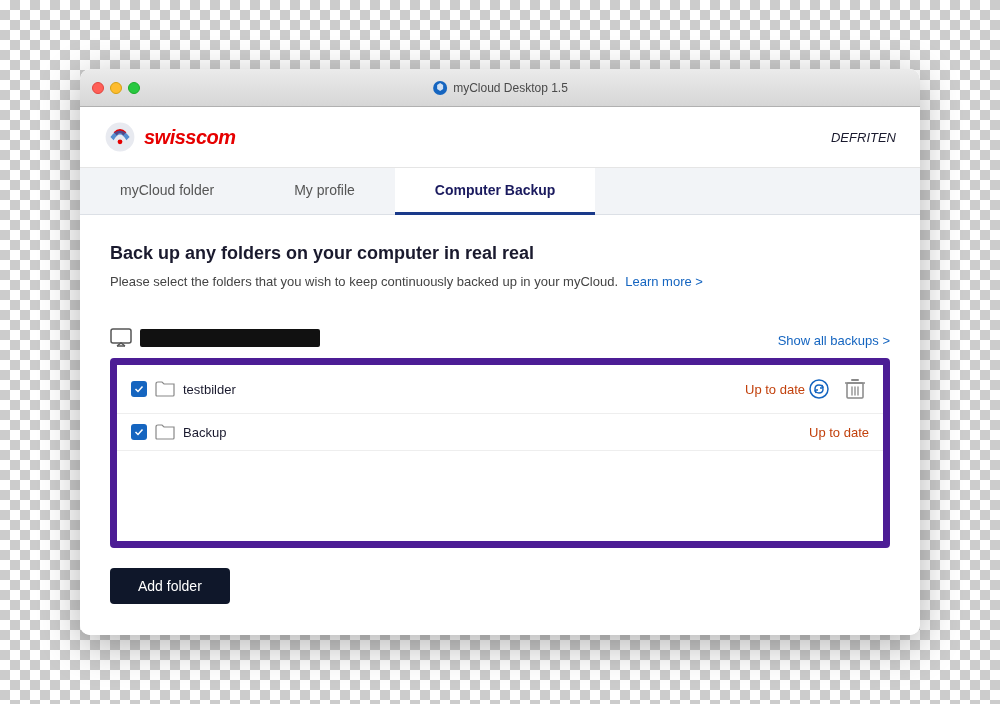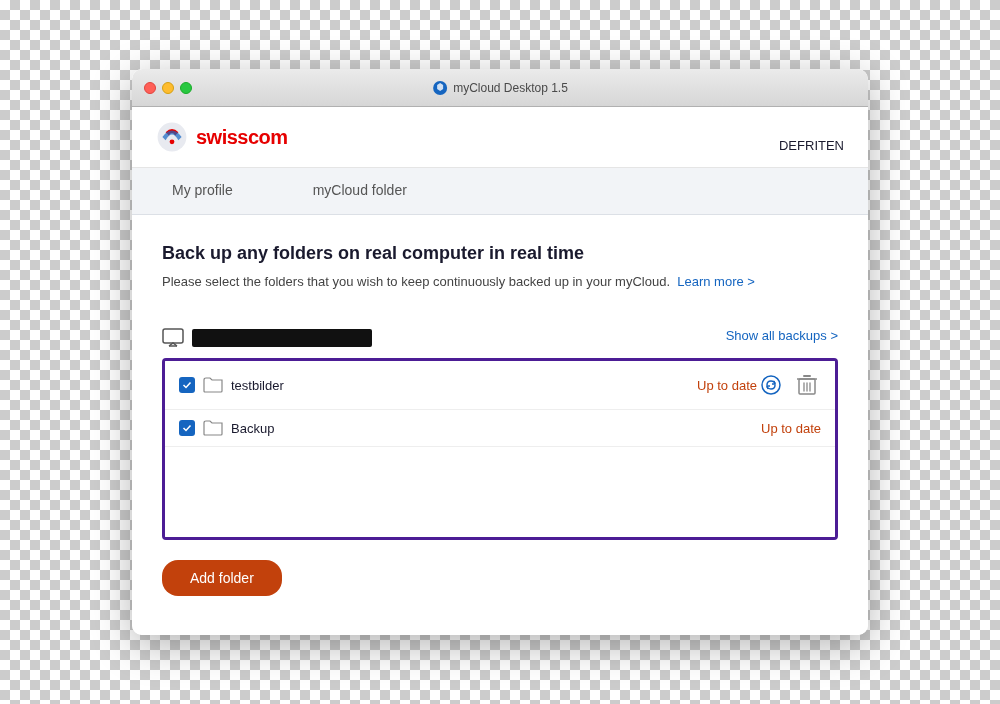--- a/index.html
+++ b/index.html
@@ -15,21 +15,21 @@
       background-color: #fff;
       display: flex;
       align-items: center;
       justify-content: center;
       width: 1000px;
       height: 704px;
       font-family: -apple-system, BlinkMacSystemFont, "Helvetica Neue", Arial, sans-serif;
     }
 
     .window {
-      width: 736px;
+      width: 840px;
       background: #fff;
       border-radius: 10px;
       box-shadow: 0 10px 40px rgba(0,0,0,0.3);
       overflow: hidden;
     }
 
     
     .title-bar {
       background: linear-gradient(to bottom, #ebebeb, #d6d6d6);
       height: 38px;
@@ -71,23 +71,24 @@
     .title-icon {
       width: 16px;
       height: 16px;
     }
 
     
     .app-header {
       background: #fff;
       padding: 14px 24px;
       display: flex;
-      align-items: flex-end;
+      align-items: center;
       justify-content: space-between;
       border-bottom: 1px solid #e5e5e5;
+      font-style: italic;
     }
 
     .logo {
       display: flex;
       align-items: center;
       gap: 8px;
     }
 
     .logo-text {
       font-size: 20px;
@@ -157,21 +158,21 @@
 
     .learn-more {
       color: #1565c0;
       cursor: pointer;
       text-decoration: none;
     }
 
     
     .computer-row {
       display: flex;
-      align-items: flex-start;
+      align-items: flex-end;
       justify-content: space-between;
       margin-bottom: 10px;
     }
 
     .computer-info {
       display: flex;
       align-items: center;
       gap: 8px;
     }
 
@@ -183,21 +184,21 @@
     }
 
     .show-all-link {
       font-size: 13px;
       color: #1565c0;
       cursor: pointer;
     }
 
     
     .folder-list {
-      border: 3px solid #4c1d95;
+      border: 7px solid #4c1d95;
       border-radius: 4px;
       overflow: hidden;
       margin-bottom: 20px;
     }
 
     .folder-row {
       display: flex;
       align-items: center;
       padding: 10px 14px;
       border-bottom: 1px solid #eee;
@@ -255,24 +256,24 @@
       justify-content: center;
       cursor: pointer;
       color: #1565c0;
       font-size: 18px;
     }
 
     .action-btn.delete { color: #888; }
 
     
     .add-folder-btn {
-      background: #c2410c;
+      background: #0f172a;
       color: #fff;
       border: none;
-      border-radius: 16px;
+      border-radius: 4px;
       padding: 10px 28px;
       font-size: 14px;
       cursor: pointer;
       font-weight: 400;
     }
   </style>
 </head>
 <body>
 
 <div class="window">
@@ -313,29 +314,32 @@
     <div class="lang-switcher">
       <a class="lang-btn">DE</a>
       <a class="lang-btn">FR</a>
       <a class="lang-btn">IT</a>
       <a class="lang-btn">EN</a>
     </div>
   </div>
 
   <div class="tabs">
     <div class="tab">
+      <span>myCloud folder</span>
+    </div>
+    <div class="tab">
       <span>My profile</span>
     </div>
-    <div class="tab">
-      <span>myCloud folder</span>
+    <div class="tab active">
+      <span>Computer Backup</span>
     </div>
   </div>
 
   <div class="content">
-    <div class="page-heading">Back up any folders on real computer in real time</div>
+    <div class="page-heading">Back up any folders on your computer in real real</div>
     <div class="page-subtext">
       <span>Please select the folders that you wish to keep continuously backed up in your myCloud.</span>
       &nbsp;<a class="learn-more">Learn more &gt;</a>
     </div>
 
     
     <div class="computer-row">
       <div class="computer-info">
 
         <svg width="22" height="20" viewBox="0 0 22 20">

